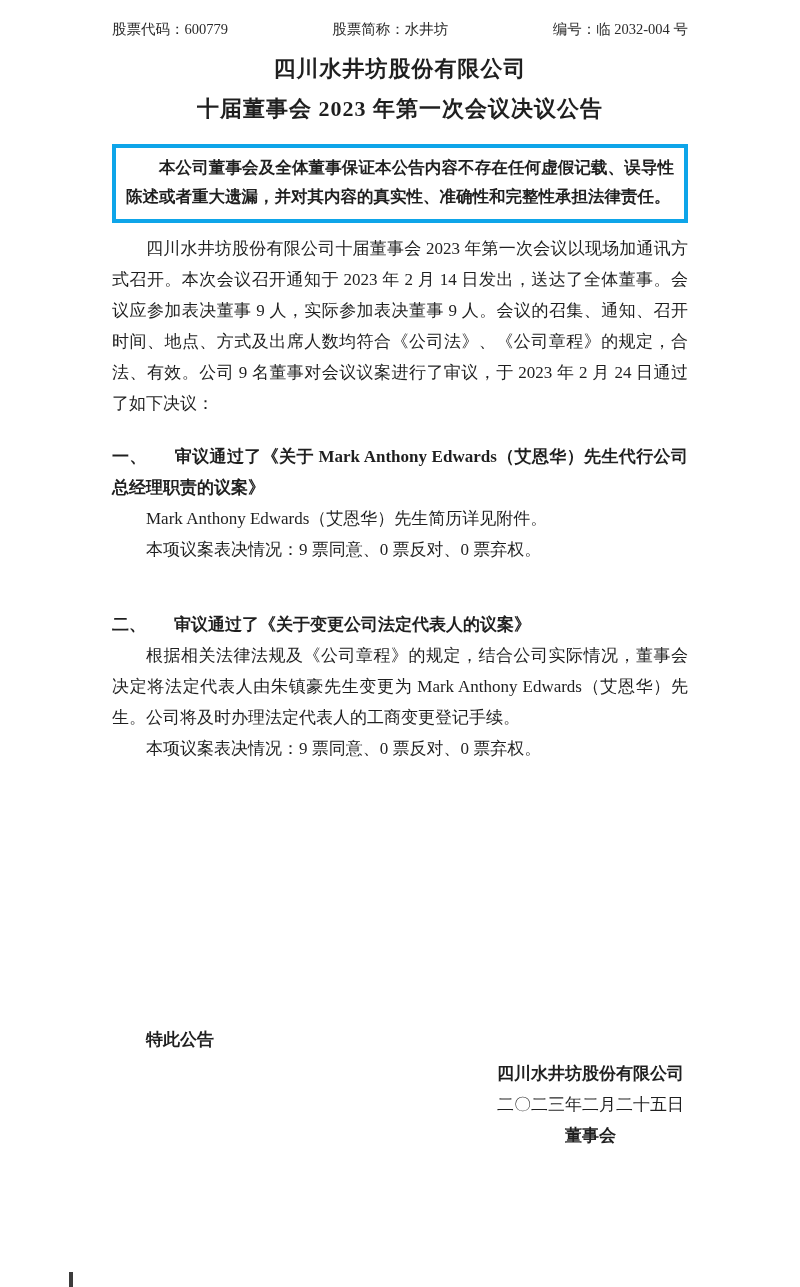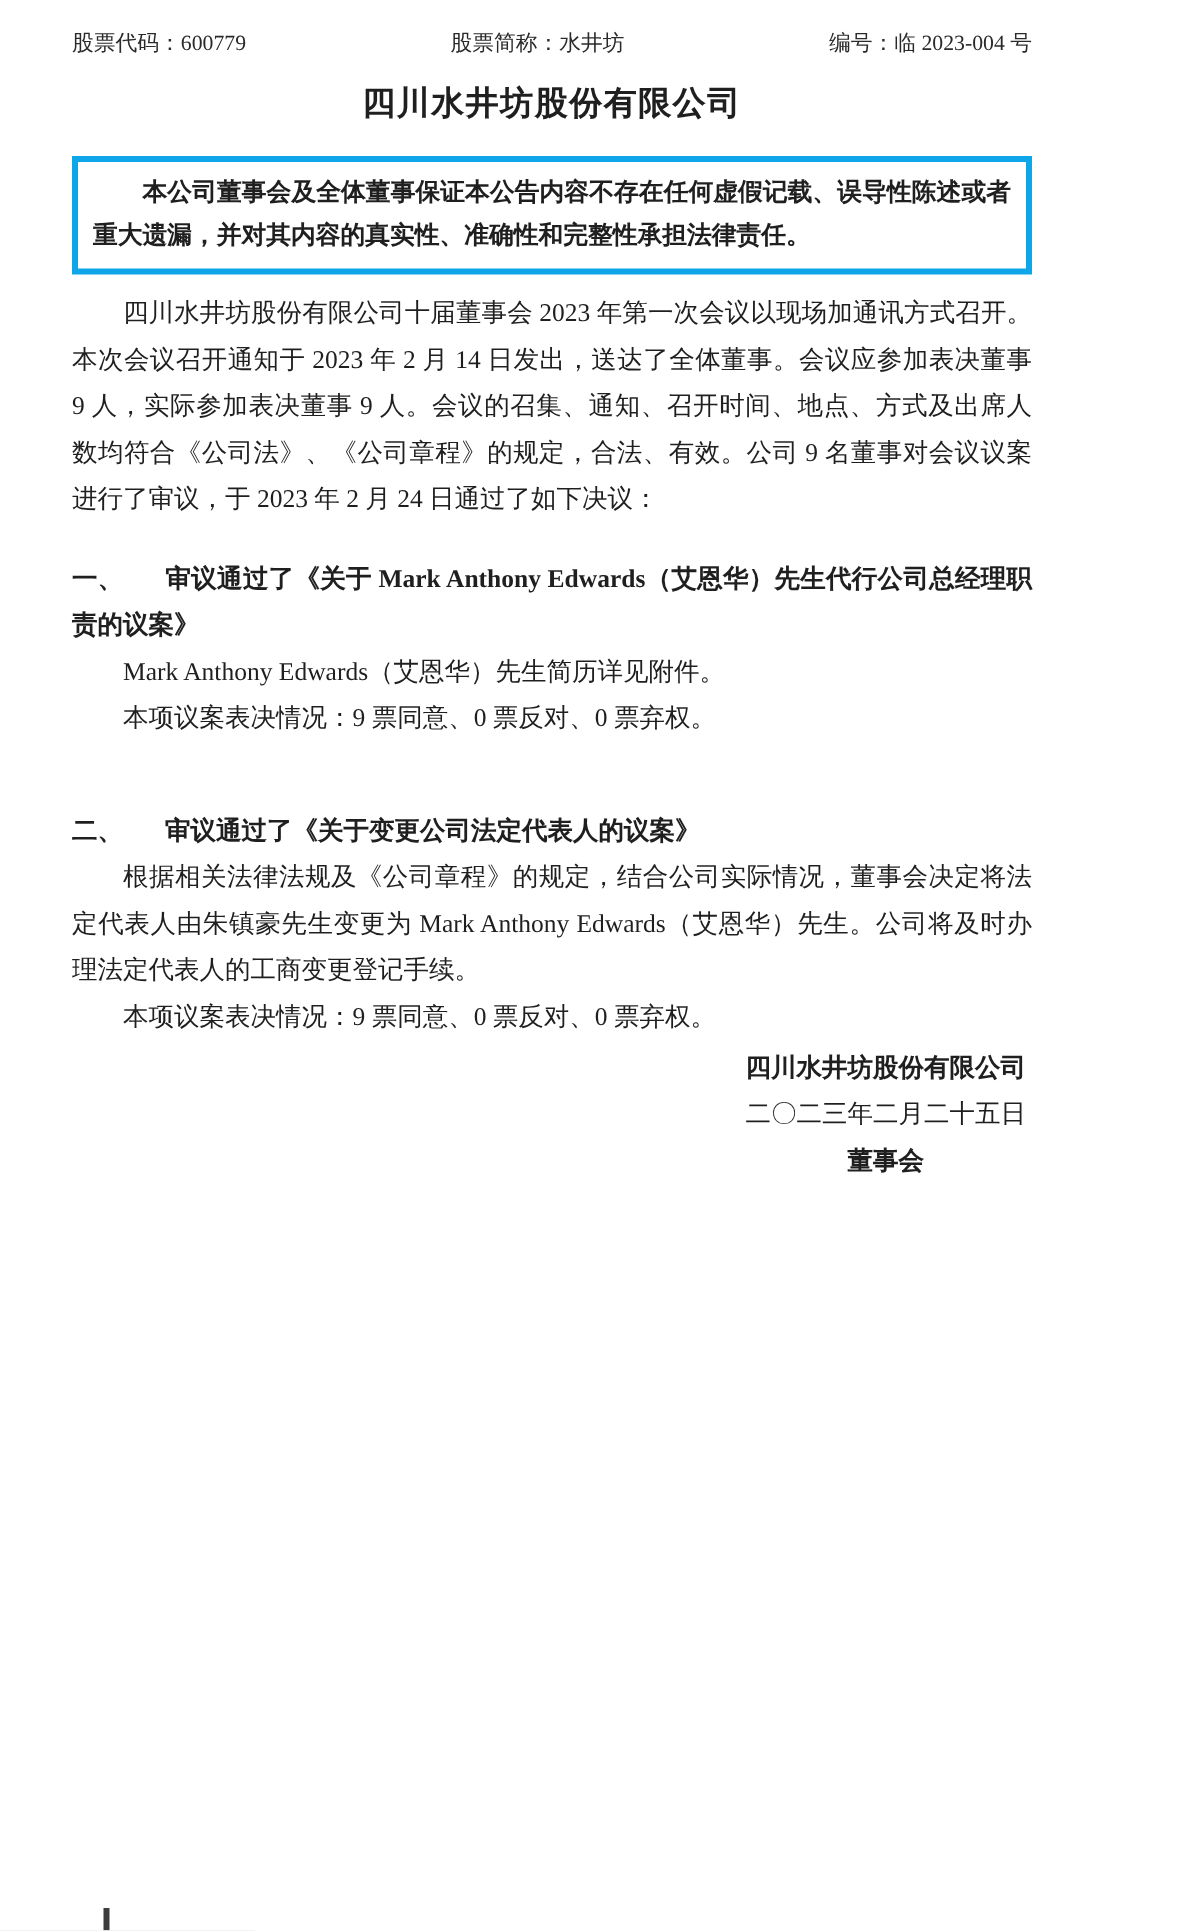--- a/index.html
+++ b/index.html
@@ -8,21 +8,21 @@
     background: #e9e9e9;
   }
   .page {
     width: 800px;
     height: 1287px;
     margin: 0 auto;
     background: #ffffff;
     color: #1f1f1f;
     font-family: "Liberation Serif", "DejaVu Serif", serif;
     box-sizing: border-box;
-    padding: 20px 112px 16px 48px;
+    padding: 20px 112px 16px 112px;
     position: relative;
     overflow: hidden;
   }
   .doc-header {
     display: flex;
     justify-content: space-between;
     align-items: baseline;
     font-size: 14.5px;
     line-height: 18px;
     color: #2a2a2a;
@@ -94,39 +94,41 @@
   }
 </style>
 </head>
 <body>
 
 <div class="page">
 
   <div class="doc-header">
     <span><span>股票代码：</span><span>600779</span></span>
     <span><span>股票简称：</span><span>水井坊</span></span>
-    <span><span>编号：</span><span>临 2023-004 号</span></span>
+    <span><span>编号：</span><span>临 2032-004 号</span></span>
   </div>
 
   <div class="doc-title title-line1">四川水井坊股份有限公司</div>
+  <div class="doc-title title-line2">十届董事会 2023 年第一次会议决议公告</div>
 
   <div class="disclaimer-box">
     <p class="disclaimer-text">本公司董事会及全体董事保证本公告内容不存在任何虚假记载、误导性陈述或者重大遗漏，并对其内容的真实性、准确性和完整性承担法律责任。</p>
   </div>
 
   <p class="para intro">四川水井坊股份有限公司十届董事会 2023 年第一次会议以现场加通讯方式召开。本次会议召开通知于 2023 年 2 月 14 日发出，送达了全体董事。会议应参加表决董事 9 人，实际参加表决董事 9 人。会议的召集、通知、召开时间、地点、方式及出席人数均符合《公司法》、《公司章程》的规定，合法、有效。公司 9 名董事对会议议案进行了审议，于 2023 年 2 月 24 日通过了如下决议：</p>
 
   <p class="sec-heading"><span class="sec-num">一、</span><span>审议通过了《关于 Mark Anthony Edwards（艾恩华）先生代行公司总经理职责的议案》</span></p>
   <p class="para">Mark Anthony Edwards（艾恩华）先生简历详见附件。</p>
   <p class="para">本项议案表决情况：9 票同意、0 票反对、0 票弃权。</p>
 
   <p class="sec-heading second"><span class="sec-num">二、</span><span>审议通过了《关于变更公司法定代表人的议案》</span></p>
   <p class="para">根据相关法律法规及《公司章程》的规定，结合公司实际情况，董事会决定将法定代表人由朱镇豪先生变更为 Mark Anthony Edwards（艾恩华）先生。公司将及时办理法定代表人的工商变更登记手续。</p>
   <p class="para">本项议案表决情况：9 票同意、0 票反对、0 票弃权。</p>
 
+  <p class="closing">特此公告</p>
 
   <div class="signature">
     <p class="sig-line bold">四川水井坊股份有限公司</p>
     <p class="sig-line">二〇二三年二月二十五日</p>
     <p class="sig-line bold">董事会</p>
   </div>
 
   <div class="scan-artifact"></div>
 
 </div>

